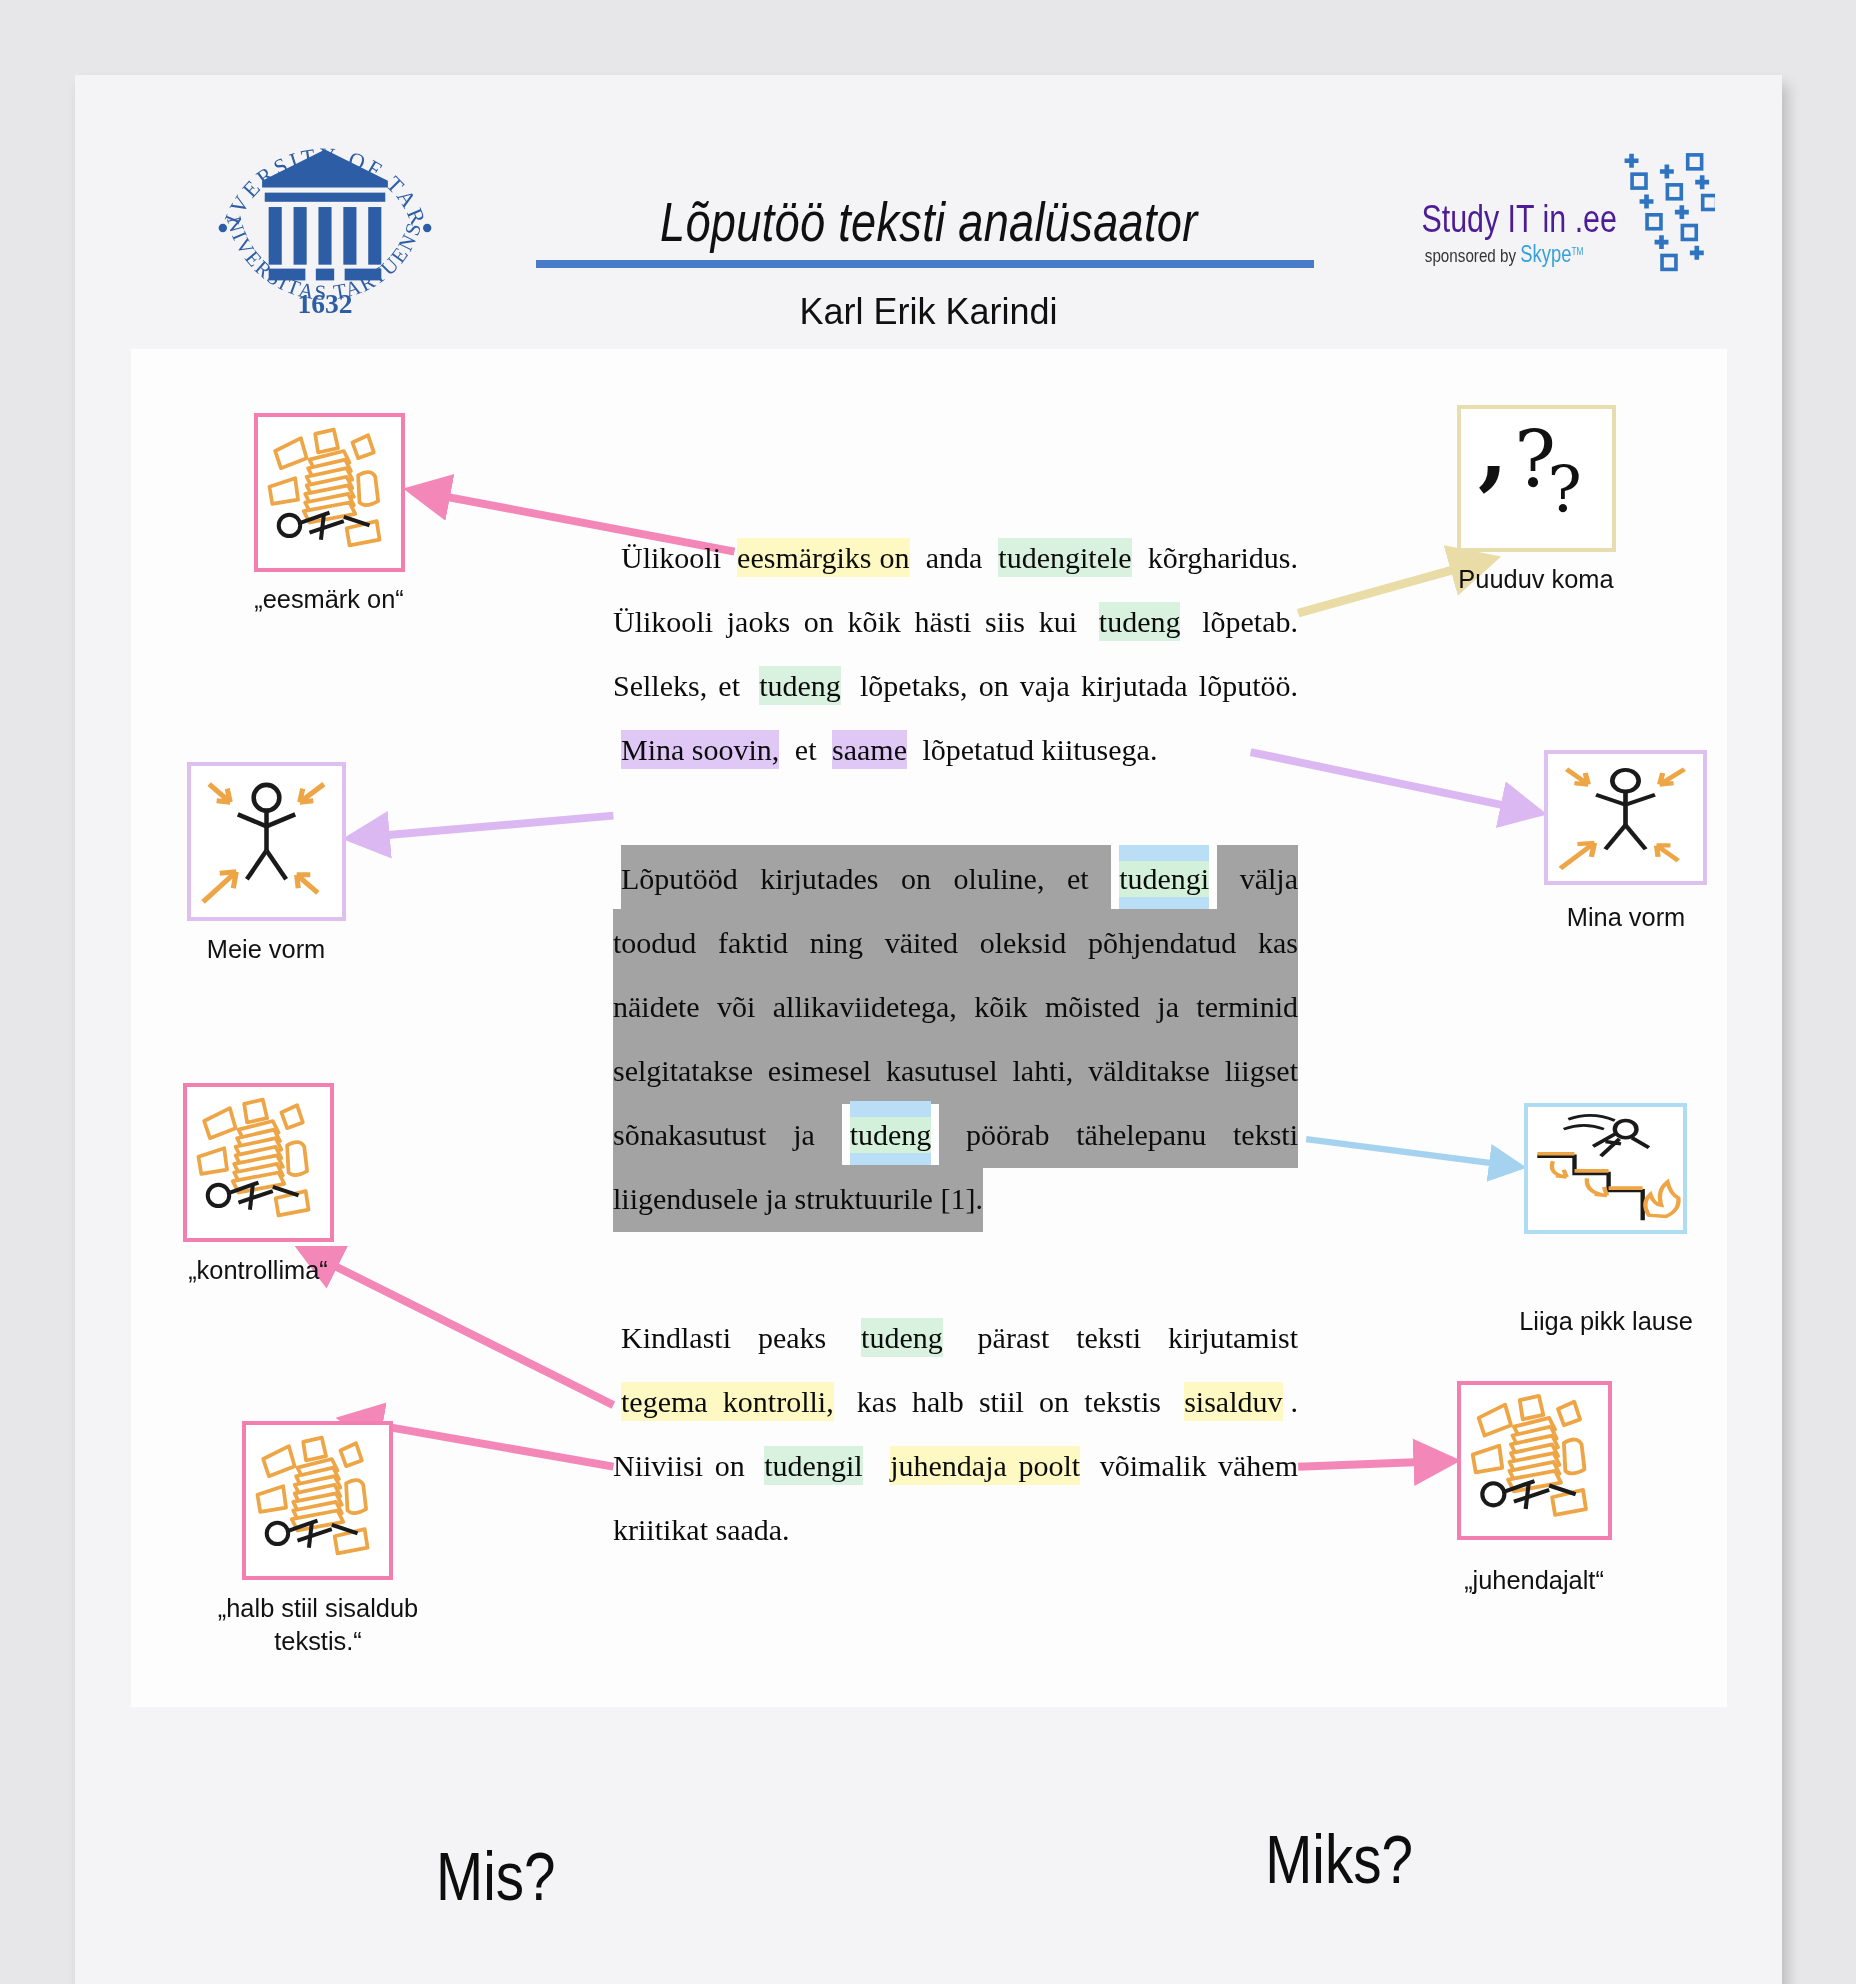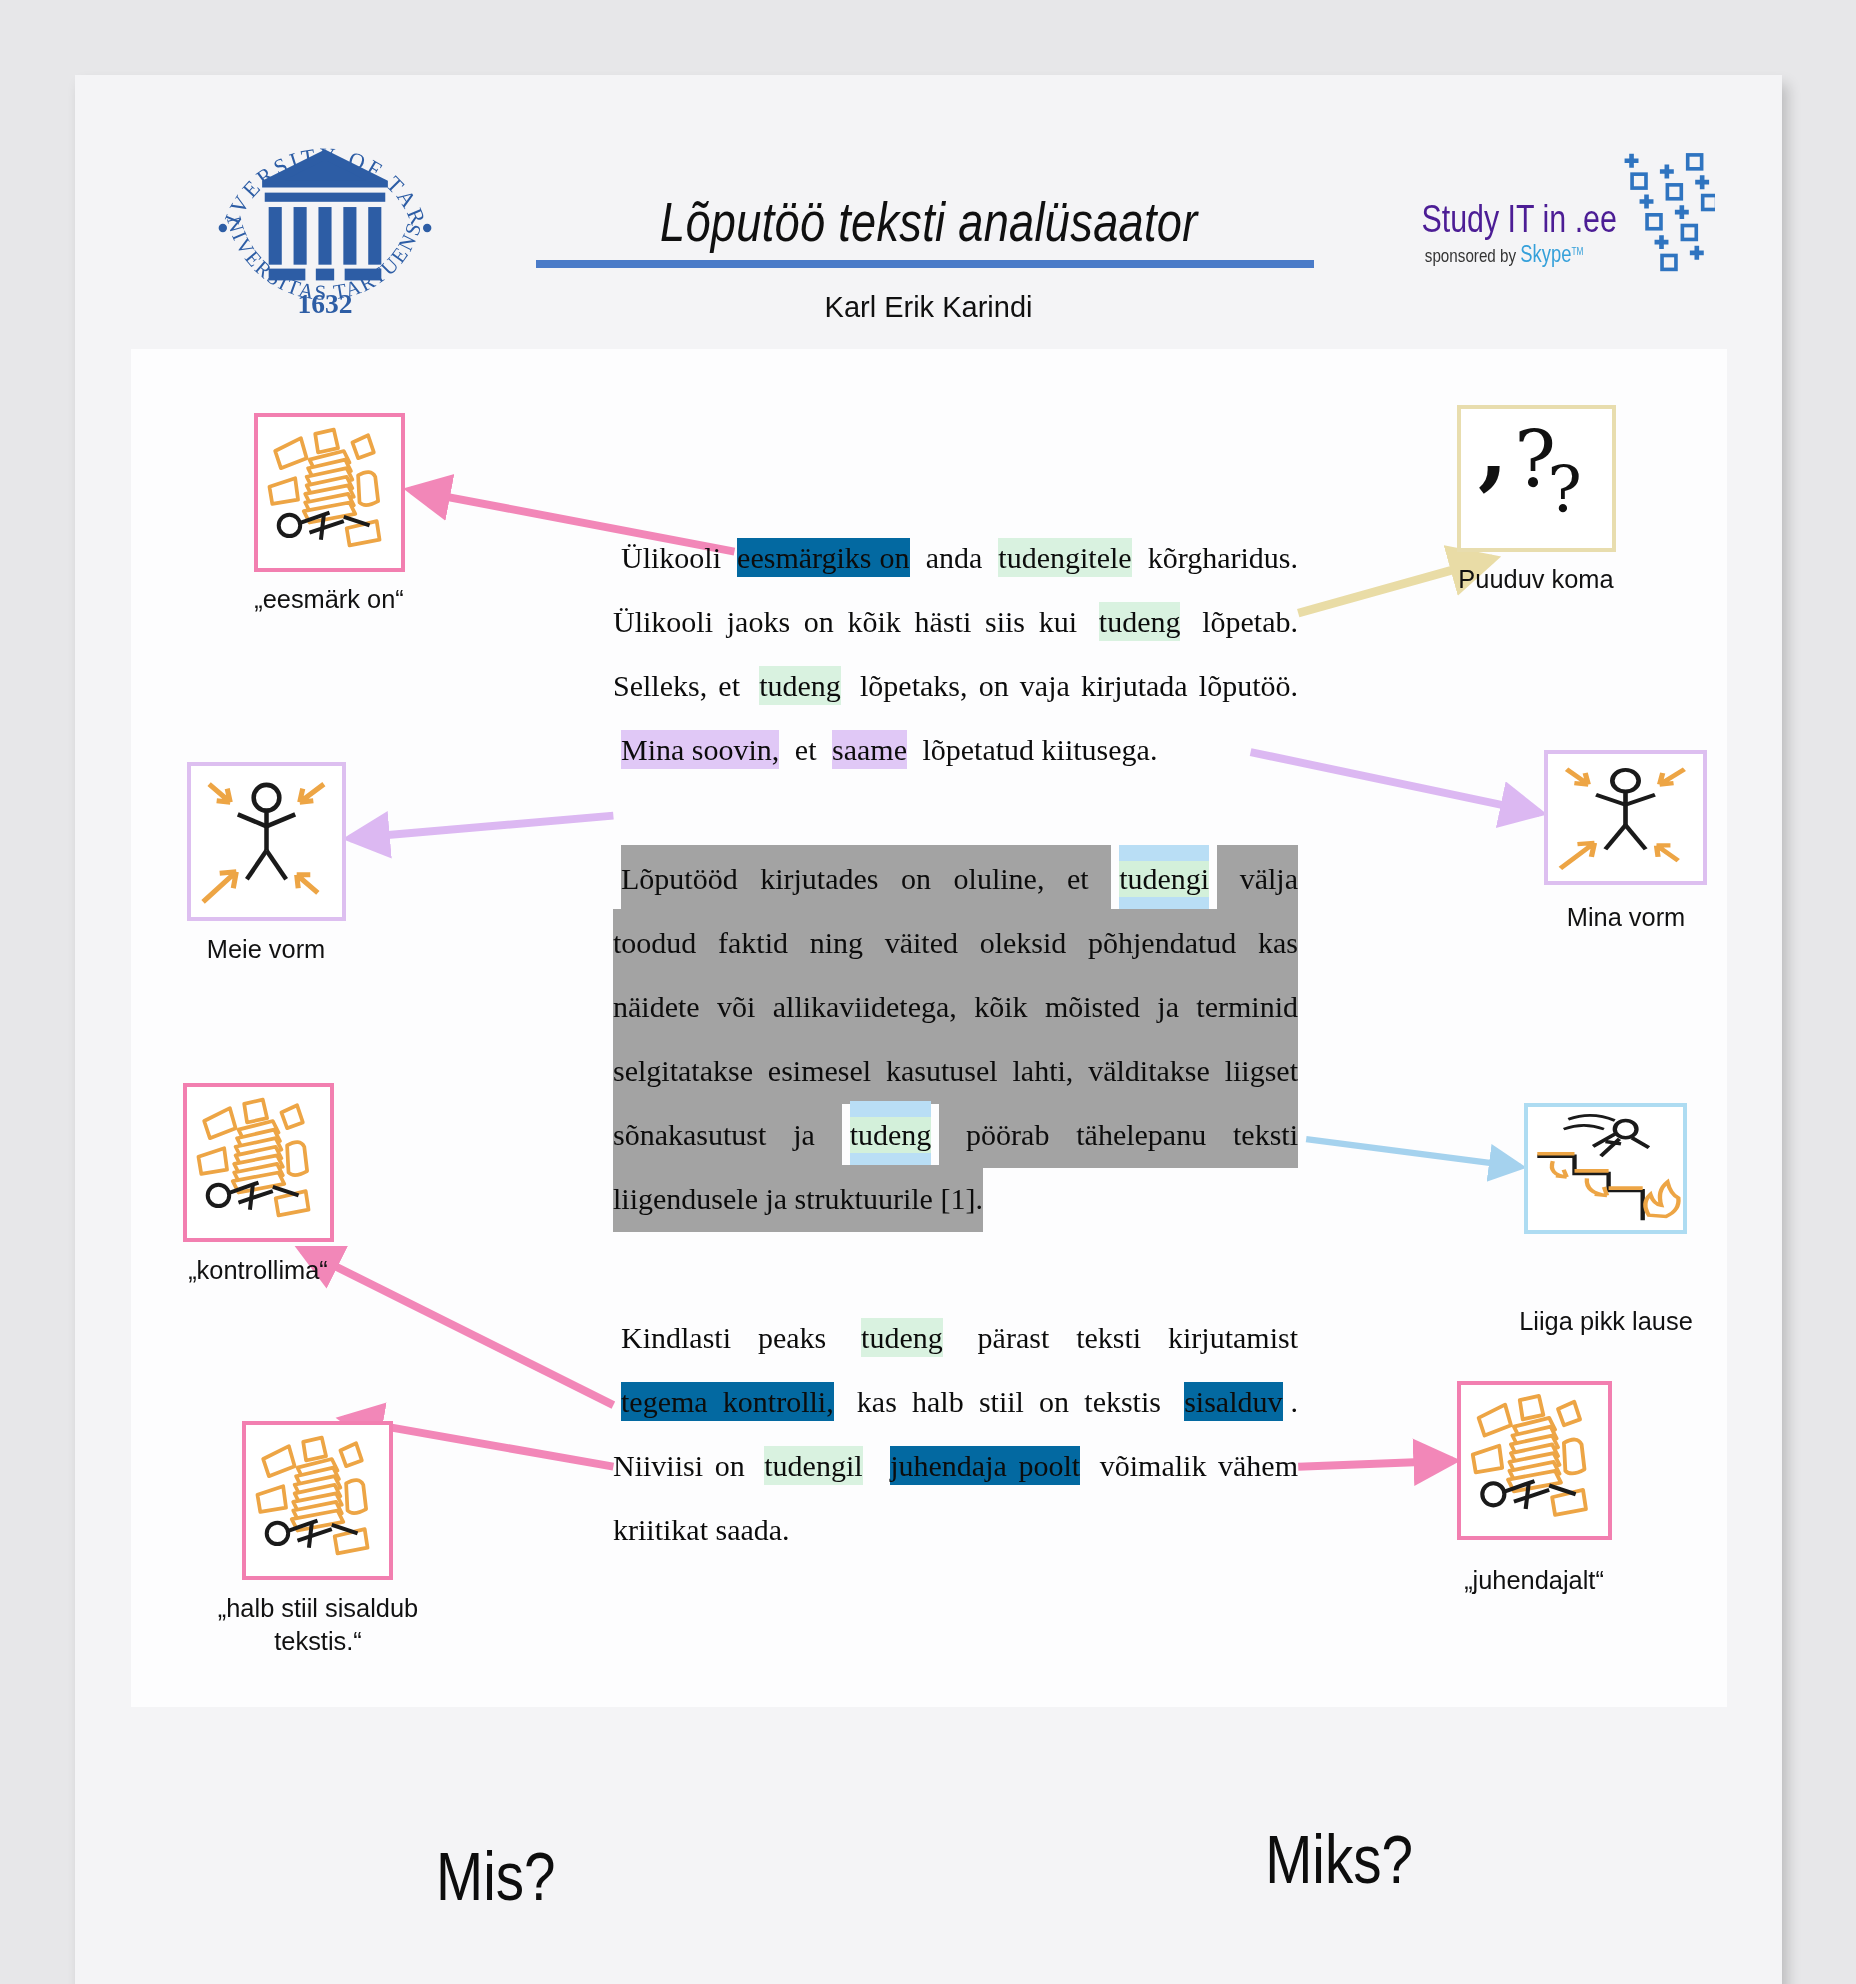--- a/index.html
+++ b/index.html
@@ -11,40 +11,40 @@
     background:#f4f4f6; box-shadow:6.4px 8.7px 13.5px rgba(0,0,0,0.20);
   }
 
   
   .ut-logo { position:absolute; left:119px; top:22px; width:262px; height:262px; }
   .poster-title { position:absolute; left:0; top:115px; width:1707px; text-align:center;
     font-size:55px; color:#101010; letter-spacing:0.4px;font-style:italic; }
   .poster-title > span, .col-heading > span { display:inline-block; transform:scaleX(0.82); transform-origin:center; white-space:nowrap; }
   .title-underline { position:absolute; left:461px; top:185px; width:778px; height:8px; background:#4a7bc8; }
   .poster-author { position:absolute; left:0; top:216px; width:1707px; text-align:center;
-    font-size:29px; color:#101010; }
+    font-size:36px; color:#101010; }
   .sponsor { position:absolute; left:1322px; top:85px; width:318px; height:131px; }
   .sponsor-name { position:absolute; left:0; top:38px; width:214px; text-align:center;
     font-size:38px; color:#4c1d95; font-weight:500; }
   .sponsor-name > span, .sponsor-sub > span.wrap { display:inline-block; transform:scaleX(0.8); transform-origin:center; white-space:nowrap; }
   .sponsor-sub { position:absolute; left:0; top:81px; width:214px; text-align:center; font-size:19px; color:#333; }
   .sponsor-sub .brand { color:#35a0da; font-size:23px; }
   .sponsor-sub sup { font-size:10.3px; color:#35a0da; }
   .sponsor-pattern { position:absolute; right:0; top:-16px; width:107px; height:147px; }
 
   
   #panel { position:absolute; left:56px; top:274px; width:1596px; height:1358px; background:#fdfdfe; }
 
   .para { position:absolute; left:482px; width:685px; font-family:"Liberation Serif", serif;
     font-size:30px; line-height:64px; color:#0c0c0c; text-align:justify; }
   #para1 { top:177px; }
   #para2 { top:498px; }
   #para3 { top:957px; }
   .seg { padding:3.2px 0;margin-left:8px; }
-  .hl-pink   { background:#0369a1; }
+  .hl-pink   { background:#fef9c3; }
   .hl-green  { background:#d9f2e0; }
   .hl-purple { background:#e0c8f6; }
   #para2 .seg { padding:16.7px 0; background:#a3a3a3; }
   #para2 .seg.hl-bluegreen { background:linear-gradient(#b9def5 0 24%, #d3f0da 24% 78%, #b9def5 78% 100%); }
 
   .callout-box { position:absolute; background:#fff; border-style:solid; border-width:4px; }
   .callout-box svg { width:100%; height:100%; }
   .border-pink   { border-color:#f27fb0; }
   .border-purple { border-color:#ddbff0; }
   .border-cream  { border-color:#e8ddae; }

